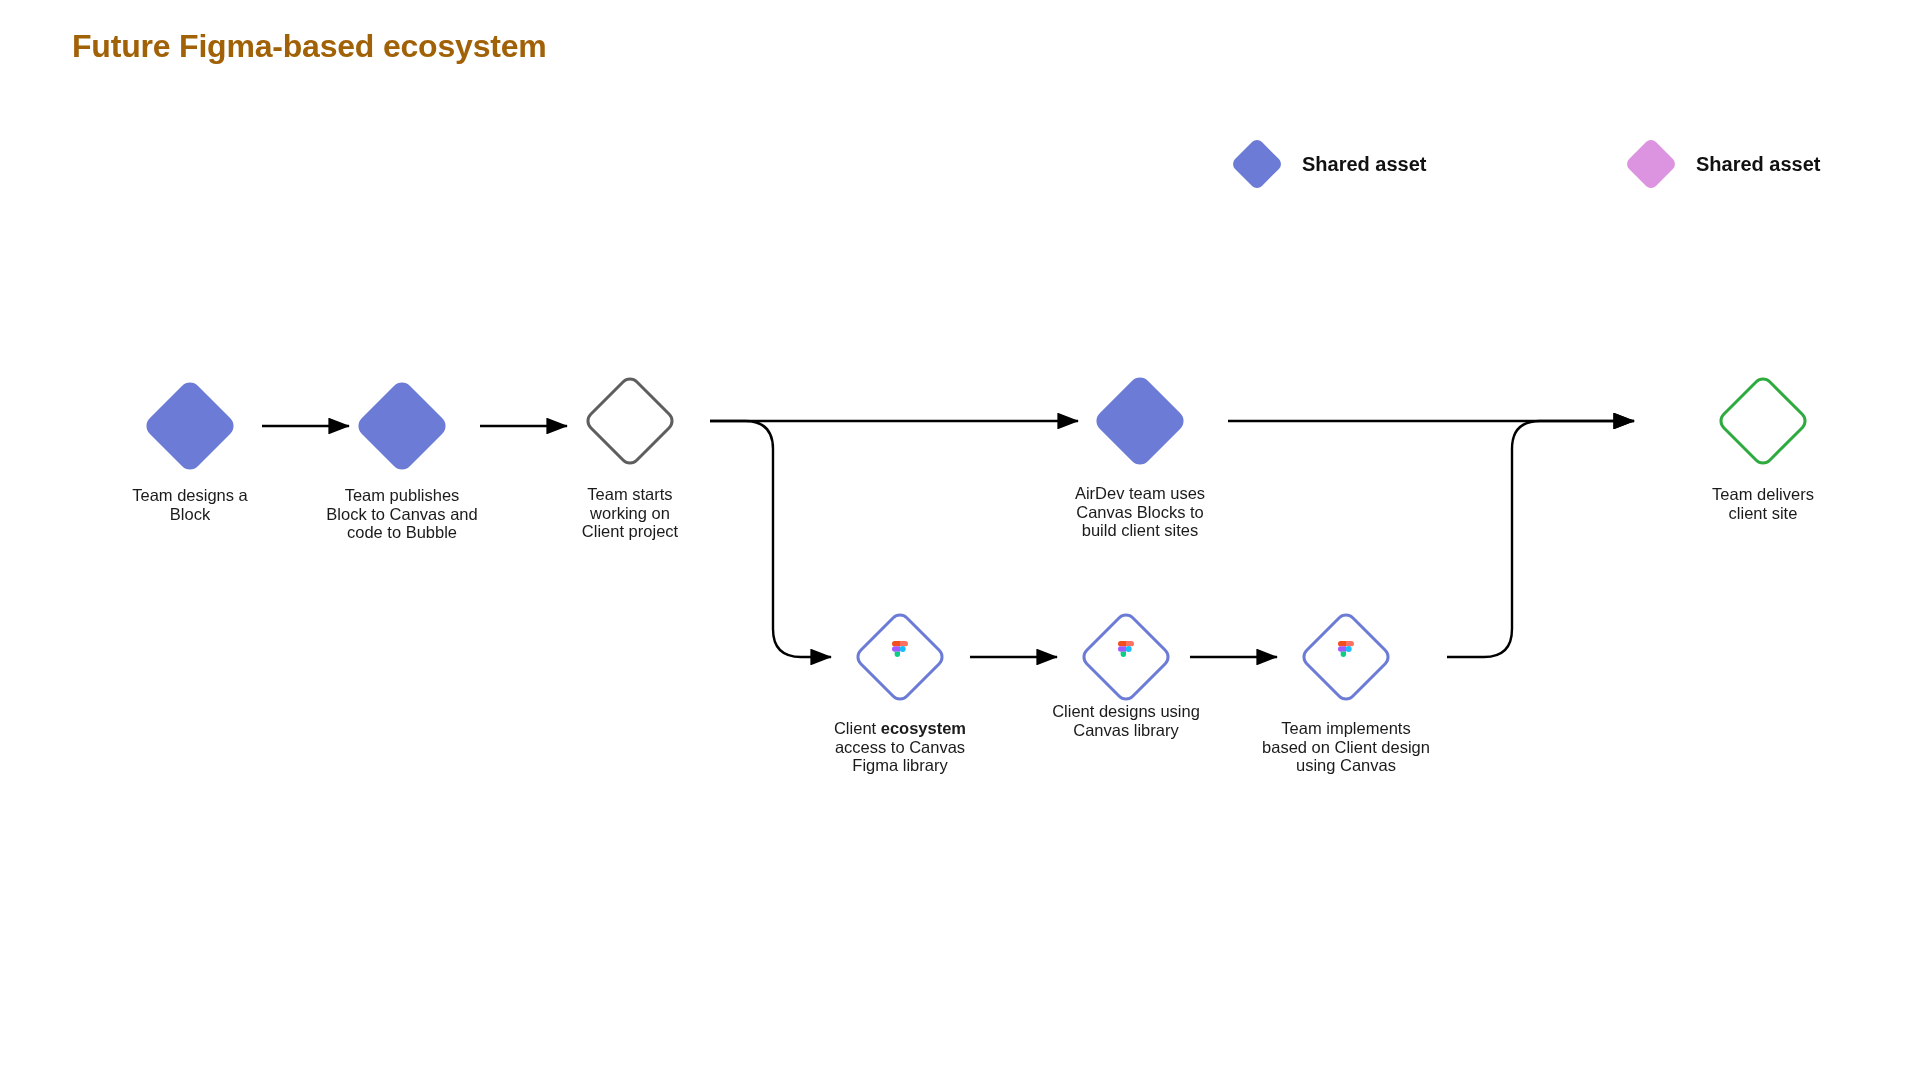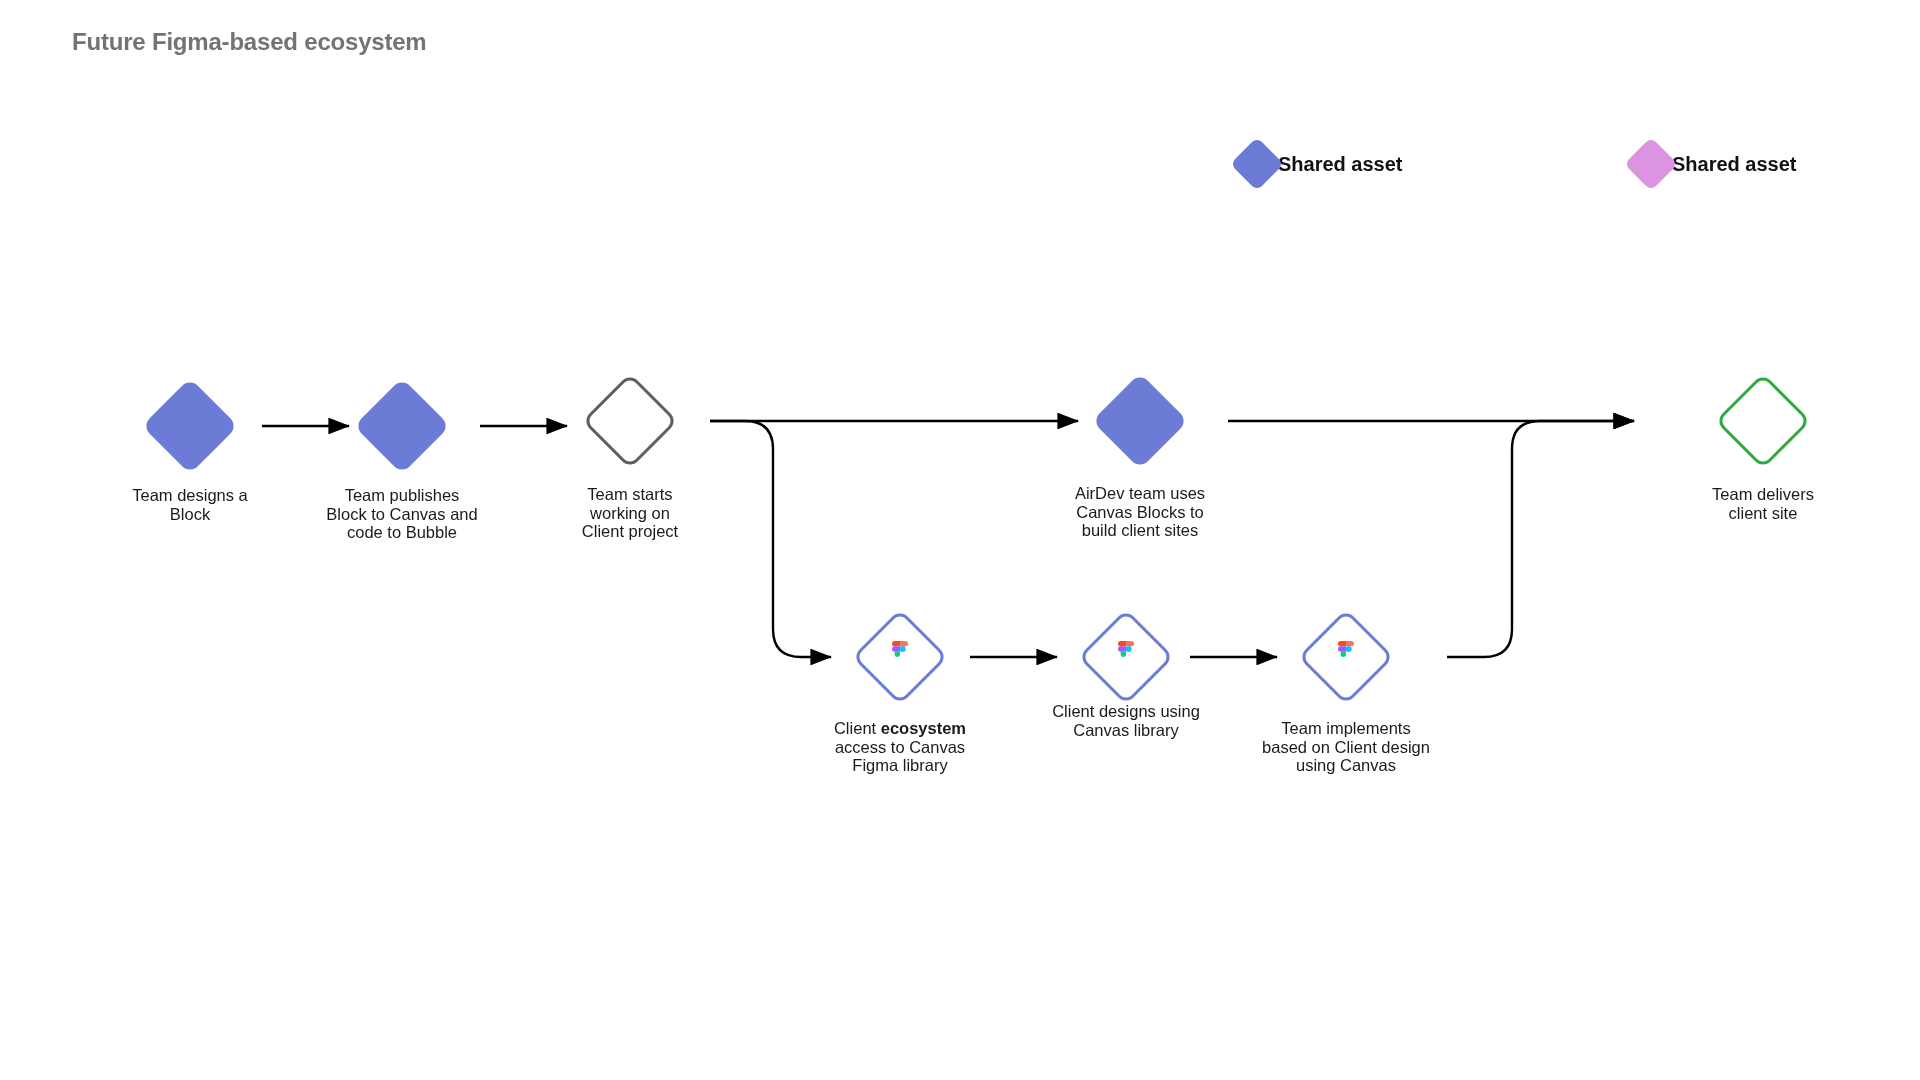--- a/index.html
+++ b/index.html
@@ -8,27 +8,27 @@
     background:#ffffff;
     font-family:"Liberation Sans", sans-serif;
     overflow:hidden;
     position:relative;
   }
   #canvas{position:absolute;inset:0;width:1920px;height:1080px;}
 
   
   .title{
     position:absolute;left:72px;top:28px;
-    font-size:24px;font-weight:bold;color:#737373;
+    font-size:32px;font-weight:bold;color:#a16207;
     letter-spacing:-0.2px;white-space:nowrap;
   }
 
   
   .legend-item{
-    position:absolute;display:flex;align-items:center;gap:2px;
+    position:absolute;display:flex;align-items:center;gap:26px;
   }
   .legend-swatch{
     width:38px;height:38px;border-radius:7px;transform:rotate(45deg);
   }
   .legend-label{
     font-size:20px;font-weight:bold;color:#111111;white-space:nowrap;
   }
 
   
   .node{position:absolute;}

